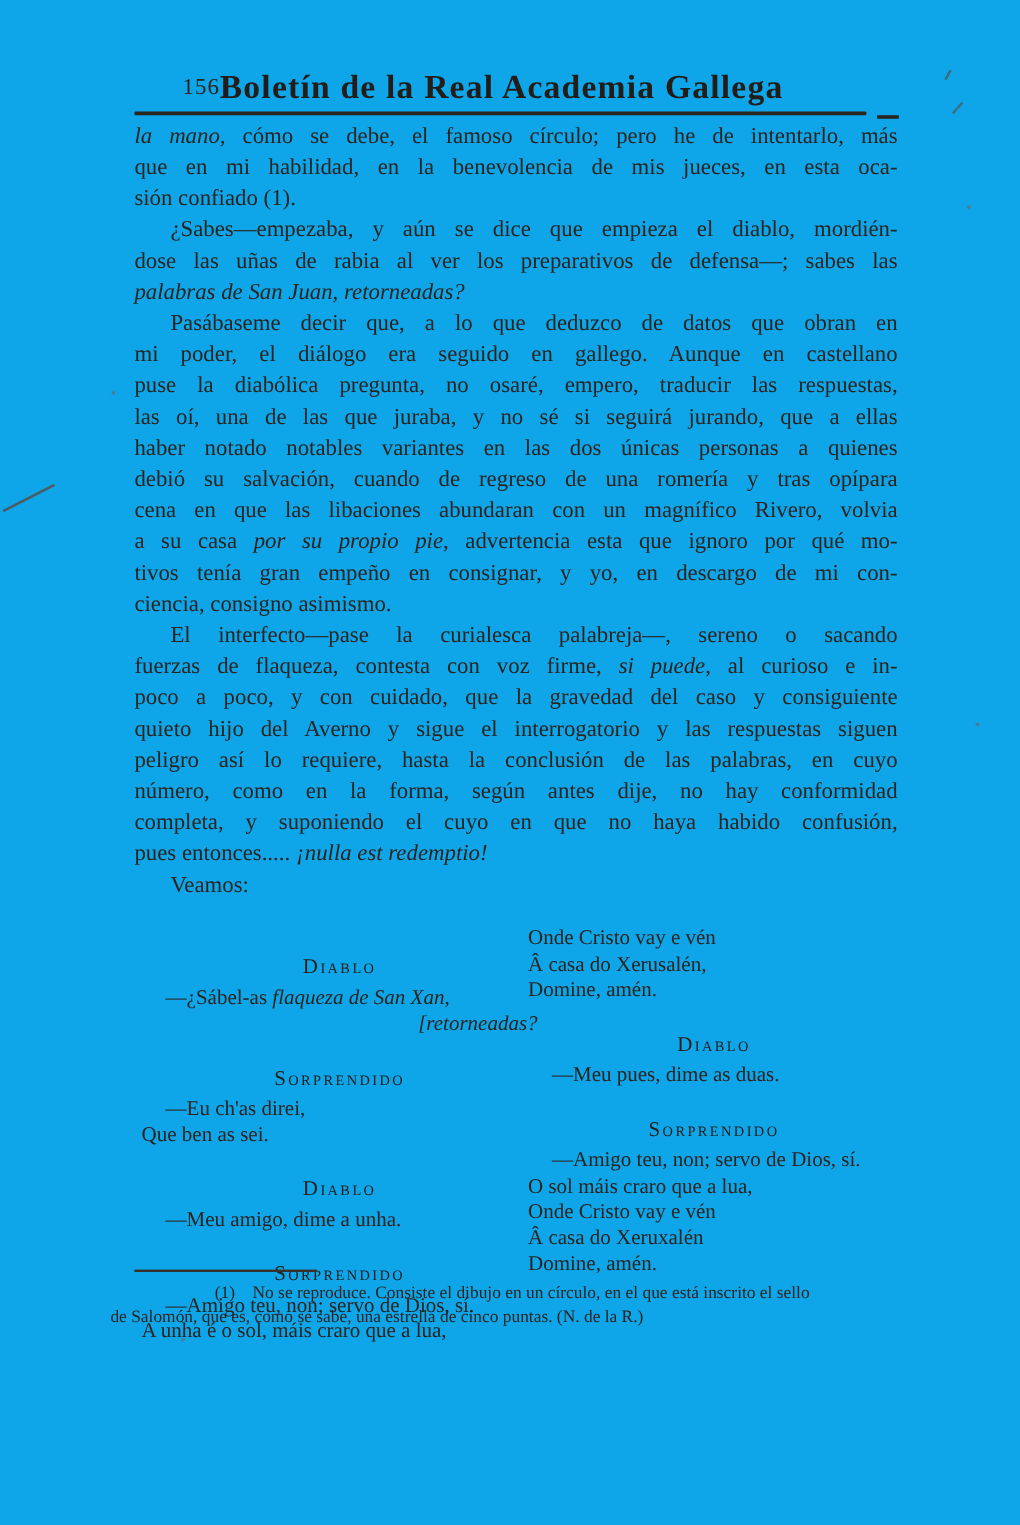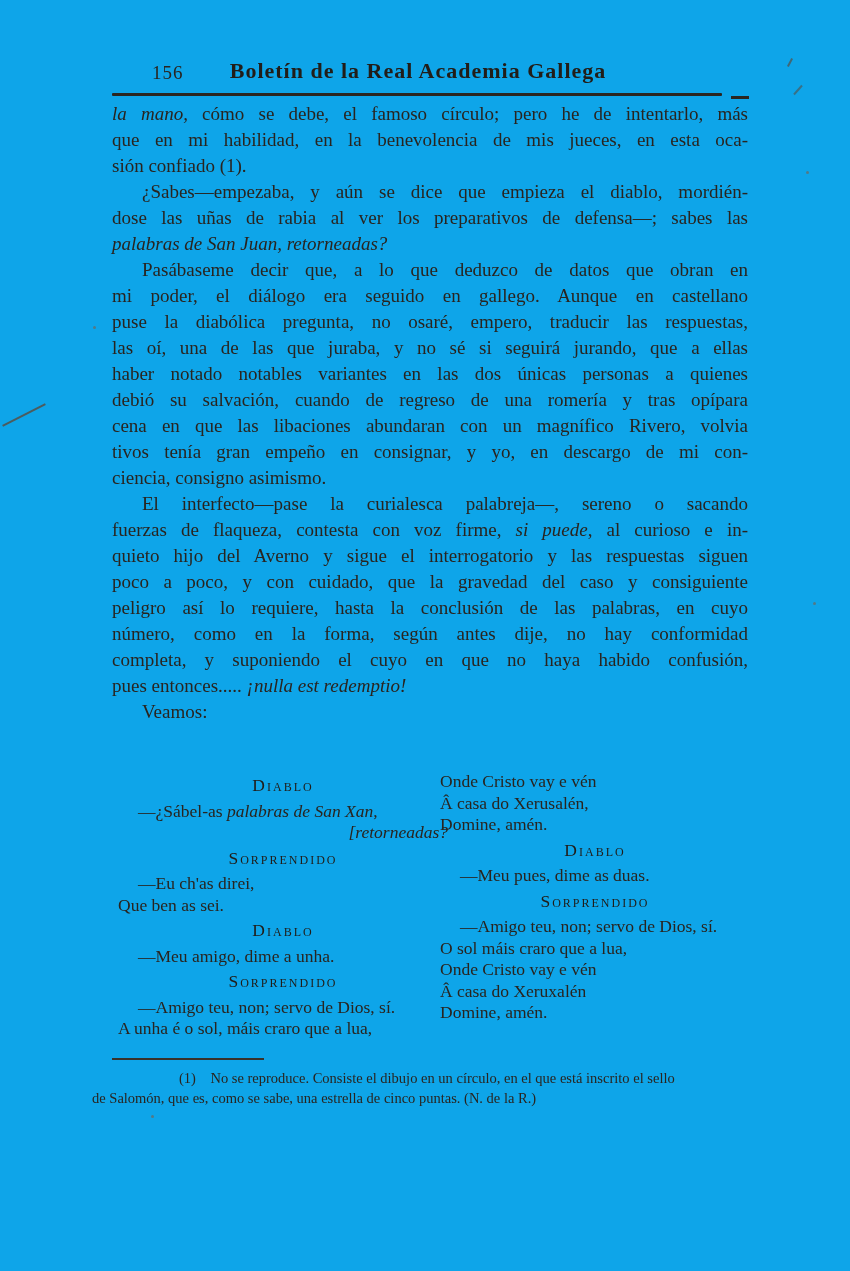--- a/index.html
+++ b/index.html
@@ -8,35 +8,35 @@
     width:850px;height:1271px;
     margin:0 auto;
     background:#0ea5e9;
     color:#29241f;
     font-family:Liberation Serif, serif;
     overflow:hidden;
   }
   
   .pagenum{position:absolute;left:152px;top:62px;font-size:19px;letter-spacing:1px;}
   .jtitle{position:absolute;left:112px;top:58px;width:612px;text-align:center;
-          font-size:22px;font-weight:bold;letter-spacing:1px;color:#221d18;}
+          font-size:28px;font-weight:bold;letter-spacing:1px;color:#221d18;}
   .header-rule{position:absolute;left:112px;top:93px;width:610px;height:3px;background:#2b2620;border-radius:1px;}
   .header-dash{position:absolute;left:731px;top:96px;width:18px;height:3px;background:#2b2620;}
   
   .body-text{position:absolute;left:112px;top:101px;width:636px;font-size:19px;line-height:26px;}
   .tline{min-height:26px;}
   .just{text-align:justify;text-align-last:justify;}
   .ind{padding-left:30px;}
   .it{font-style:italic;margin-top:21px;}
   
   .dcol{position:absolute;font-size:17.5px;line-height:21.5px;}
   .dcol-left{left:118px;top:771px;width:330px;}
   .dcol-right{left:440px;top:771px;width:310px;}
   .dheading{text-align:center;font-variant:small-caps;letter-spacing:2px;
-            font-size:17.5px;margin:4px 0 4px;color:#211c17;}
+            font-size:17.5px;margin:24px 0 4px;color:#211c17;}
   .vline{min-height:21.5px;}
   .vline.vind{padding-left:20px;}
   .vline.vright{text-align:right;}
   
   .fn-rule{position:absolute;left:112px;top:1058px;width:152px;height:2px;background:#38322b;}
   .footnote{position:absolute;left:92px;top:1068px;width:660px;font-size:14.5px;line-height:20px;}
   .fline{white-space:pre-wrap;}
   .fn-first{text-indent:40px;margin-left:47px;}
   
   .mark{position:absolute;background:#574f45;}
@@ -62,37 +62,38 @@
       <div class="tline just ind"><span>¿Sabes—empezaba, y aún se dice que empieza el diablo, mordién-</span></div>
       <div class="tline just"><span>dose las uñas de rabia al ver los preparativos de defensa—; sabes las</span></div>
       <div class="tline"><span class="it">palabras de San Juan, retorneadas?</span></div>
       <div class="tline just ind"><span>Pasábaseme decir que, a lo que deduzco de datos que obran en</span></div>
       <div class="tline just"><span>mi poder, el diálogo era seguido en gallego. Aunque en castellano</span></div>
       <div class="tline just"><span>puse la diabólica pregunta, no osaré, empero, traducir las respuestas,</span></div>
       <div class="tline just"><span>las oí, una de las que juraba, y no sé si seguirá jurando, que a ellas</span></div>
       <div class="tline just"><span>haber notado notables variantes en las dos únicas personas a quienes</span></div>
       <div class="tline just"><span>debió su salvación, cuando de regreso de una romería y tras opípara</span></div>
       <div class="tline just"><span>cena en que las libaciones abundaran con un magnífico Rivero, volvia</span></div>
+      <div class="tline just"><span>a su casa </span><span class="it">por su propio pie</span><span>, advertencia esta que ignoro por qué mo-</span></div>
       <div class="tline just"><span>tivos tenía gran empeño en consignar, y yo, en descargo de mi con-</span></div>
       <div class="tline"><span>ciencia, consigno asimismo.</span></div>
       <div class="tline just ind"><span>El interfecto—pase la curialesca palabreja—, sereno o sacando</span></div>
       <div class="tline just"><span>fuerzas de flaqueza, contesta con voz firme, </span><span class="it">si puede</span><span>, al curioso e in-</span></div>
+      <div class="tline just"><span>poco a poco, y con cuidado, que la gravedad del caso y consiguiente</span></div>
       <div class="tline just"><span>quieto hijo del Averno y sigue el interrogatorio y las respuestas siguen</span></div>
-      <div class="tline just"><span>poco a poco, y con cuidado, que la gravedad del caso y consiguiente</span></div>
       <div class="tline just"><span>peligro así lo requiere, hasta la conclusión de las palabras, en cuyo</span></div>
       <div class="tline just"><span>número, como en la forma, según antes dije, no hay conformidad</span></div>
       <div class="tline just"><span>completa, y suponiendo el cuyo en que no haya habido confusión,</span></div>
       <div class="tline"><span>pues entonces..... </span><span class="it">¡nulla est redemptio!</span></div>
       <div class="tline ind"><span>Veamos:</span></div>
     </main>
 
   <section>
     <div class="dcol dcol-left" id="col-left">
         <div class="dheading">Diablo</div>
-        <div class="vline vind"><span>—¿Sábel-as </span><span class="it">palabras de San Xan</span><span>,</span></div>
+        <div class="vline vind"><span>—¿Sábel-as </span><span class="it">flaqueza de San Xan</span><span>,</span></div>
         <div class="vline vright"><span class="it">[retorneadas?</span></div>
         <div class="dheading">Sorprendido</div>
         <div class="vline vind"><span>—Eu ch'as direi,</span></div>
         <div class="vline"><span>Que ben as sei.</span></div>
         <div class="dheading">Diablo</div>
         <div class="vline vind"><span>—Meu amigo, dime a unha.</span></div>
         <div class="dheading">Sorprendido</div>
         <div class="vline vind"><span>—Amigo teu, non; servo de Dios, sí.</span></div>
         <div class="vline"><span>A unha é o sol, máis craro que a lua,</span></div>
       </div>

